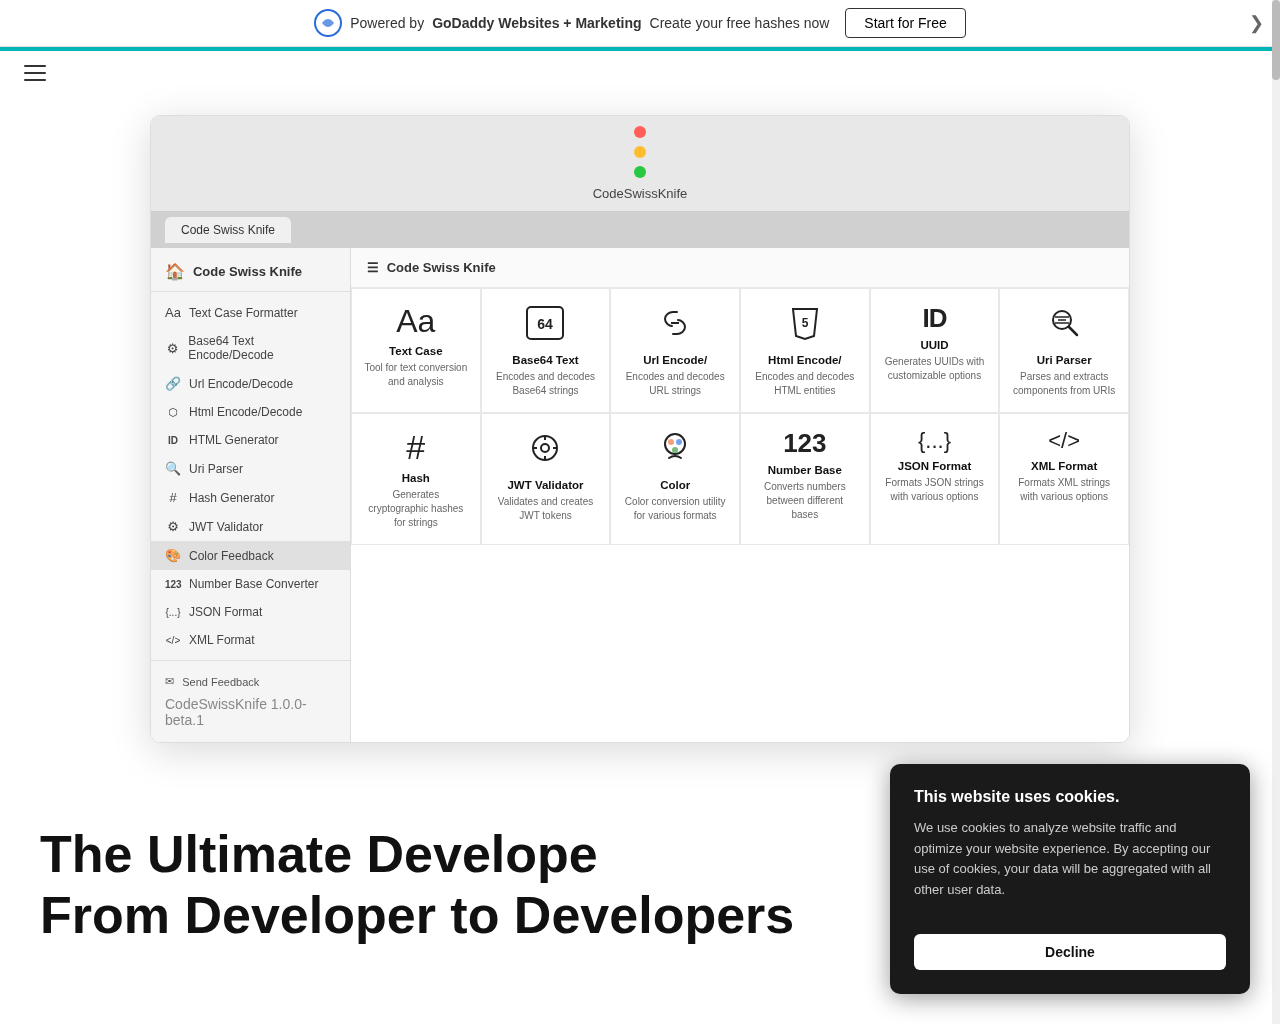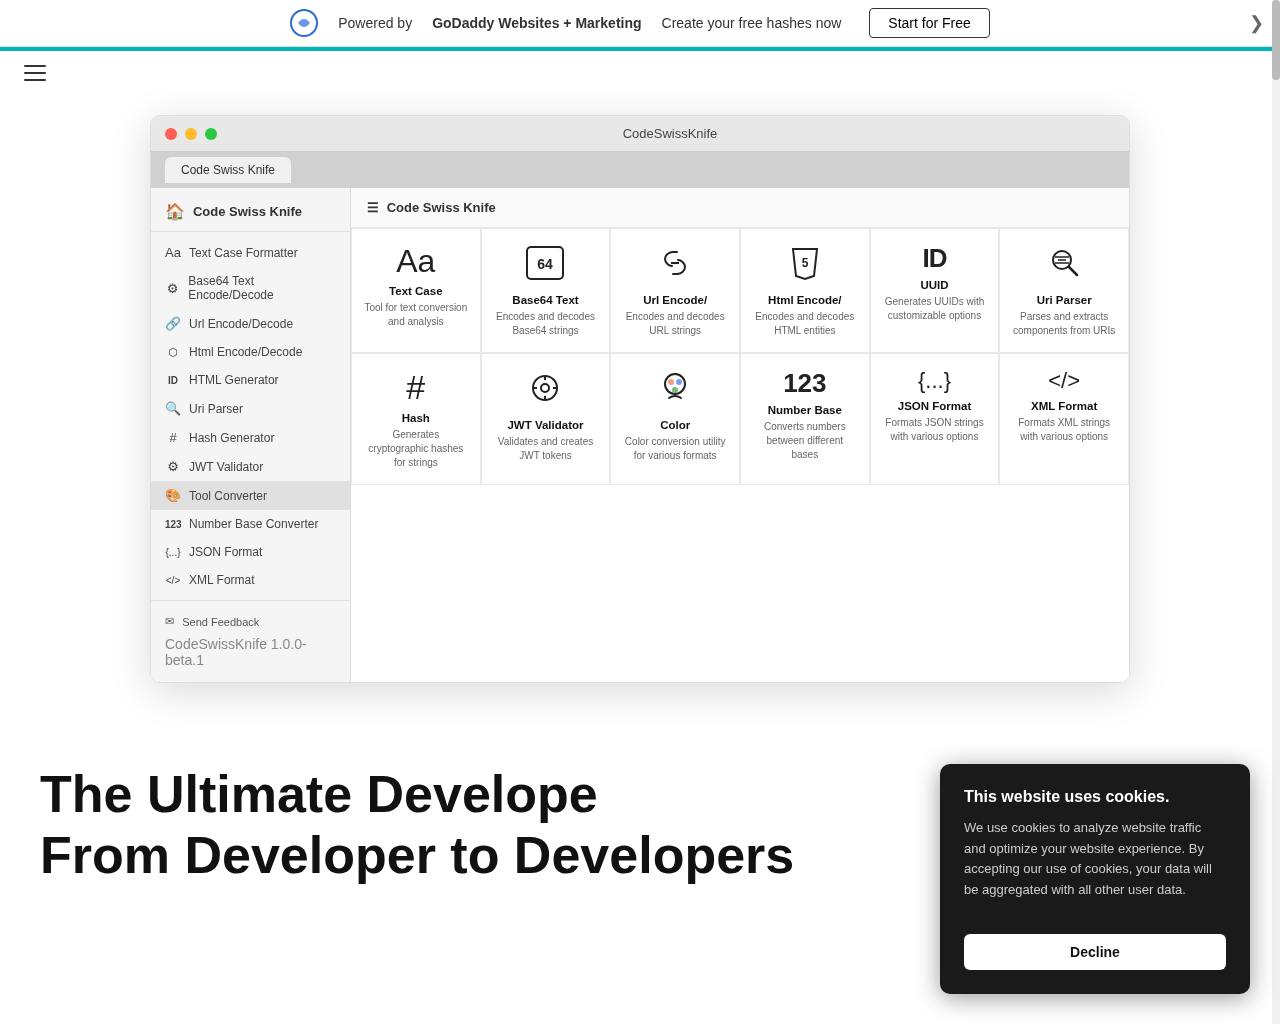--- a/index.html
+++ b/index.html
@@ -5,21 +5,21 @@
     * { box-sizing: border-box; margin: 0; padding: 0; }
     body { font-family: -apple-system, BlinkMacSystemFont, 'Segoe UI', sans-serif; background: #fff; overflow-x: hidden; }
 
     
     .top-banner {
       background: #fff;
       border-bottom: 1px solid #e0e0e0;
       display: flex;
       align-items: center;
       justify-content: center;
-      gap: 20px;
+      gap: 8px;
       padding: 8px 20px;
       font-size: 14px;
       color: #333;
       position: relative;
     }
     .top-banner .logo-icon {
       width: 28px;
       height: 28px;
       color: #2a6dd9;
     }
@@ -85,20 +85,21 @@
     }
 
     
     .window-chrome {
       background: #e8e8e8;
       display: flex;
       align-items: center;
       padding: 10px 14px;
       border-bottom: 1px solid #ccc;
       gap: 8px;
+      flex-direction: column;
     }
     .dot { width: 12px; height: 12px; border-radius: 50%; }
     .dot-red { background: #ff5f57; }
     .dot-yellow { background: #ffbd2e; }
     .dot-green { background: #28c840; }
     .window-title {
       flex: 1;
       text-align: center;
       font-size: 13px;
       font-weight: 500;
@@ -238,21 +239,21 @@
       font-size: 52px;
       font-weight: 800;
       color: #111;
     }
 
     
     .cookie-banner {
       position: fixed;
       bottom: 30px;
       right: 30px;
-      width: 310px;
+      width: 360px;
       background: #1a1a1a;
       color: #fff;
       border-radius: 10px;
       padding: 24px;
       z-index: 1000;
       box-shadow: 0 4px 24px rgba(0,0,0,0.4);
     }
     .cookie-title {
       font-size: 16px;
       font-weight: 700;
@@ -380,21 +381,21 @@
           <div class="sidebar-item">
             <span class="sidebar-item-icon">#</span>
             <span>Hash Generator</span>
           </div>
           <div class="sidebar-item">
             <span class="sidebar-item-icon">⚙</span>
             <span>JWT Validator</span>
           </div>
           <div class="sidebar-item active">
             <span class="sidebar-item-icon">🎨</span>
-            <span>Tool Converter</span>
+            <span>Color Feedback</span>
           </div>
           <div class="sidebar-item">
             <span class="sidebar-item-icon" style="font-size:10px;font-weight:700;">123</span>
             <span>Number Base Converter</span>
           </div>
           <div class="sidebar-item">
             <span class="sidebar-item-icon" style="font-size:10px;">{...}</span>
             <span>JSON Format</span>
           </div>
           <div class="sidebar-item">

